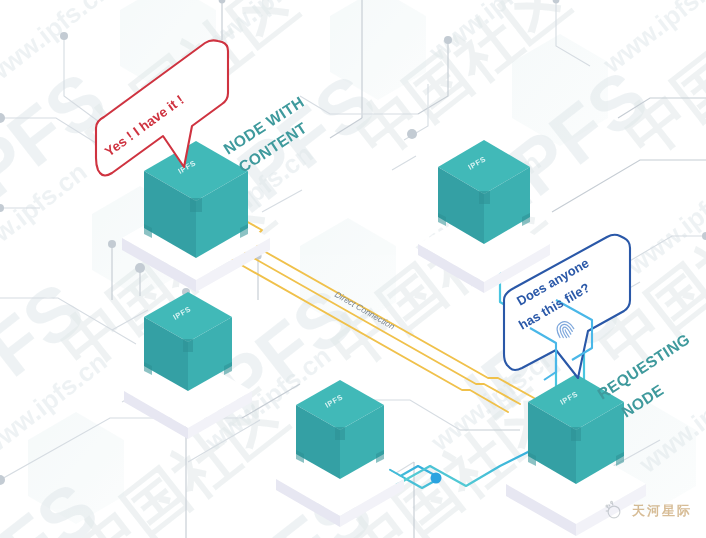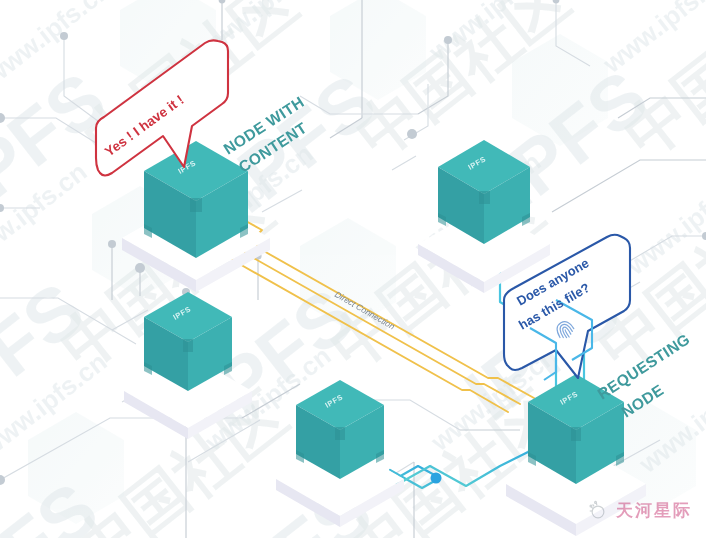--- a/index.html
+++ b/index.html
@@ -66,21 +66,21 @@
   .line-cyan2{ fill:none; stroke:#49c5e0; stroke-width:2.2; stroke-linejoin:round; stroke-linecap:round; }
   .cyan-dot{ fill:#2aa3e0; }
   #brand{
     position:absolute; right:14px; bottom:16px;
     display:flex; align-items:center; gap:7px;
     opacity:.42;
   }
   #brand .bmark{ width:22px; height:22px; }
   #brand .btext{
     font-family:"Liberation Sans", sans-serif;
-    font-size:17px; font-weight:700; color:#be185d;
+    font-size:13px; font-weight:700; color:#a16207;
     letter-spacing:2px; white-space:nowrap;
   }
 </style>
 </head>
 <body>
 
 <div id="stage">
 
   <svg class="layer" viewBox="0 0 706 538">
     <defs>

